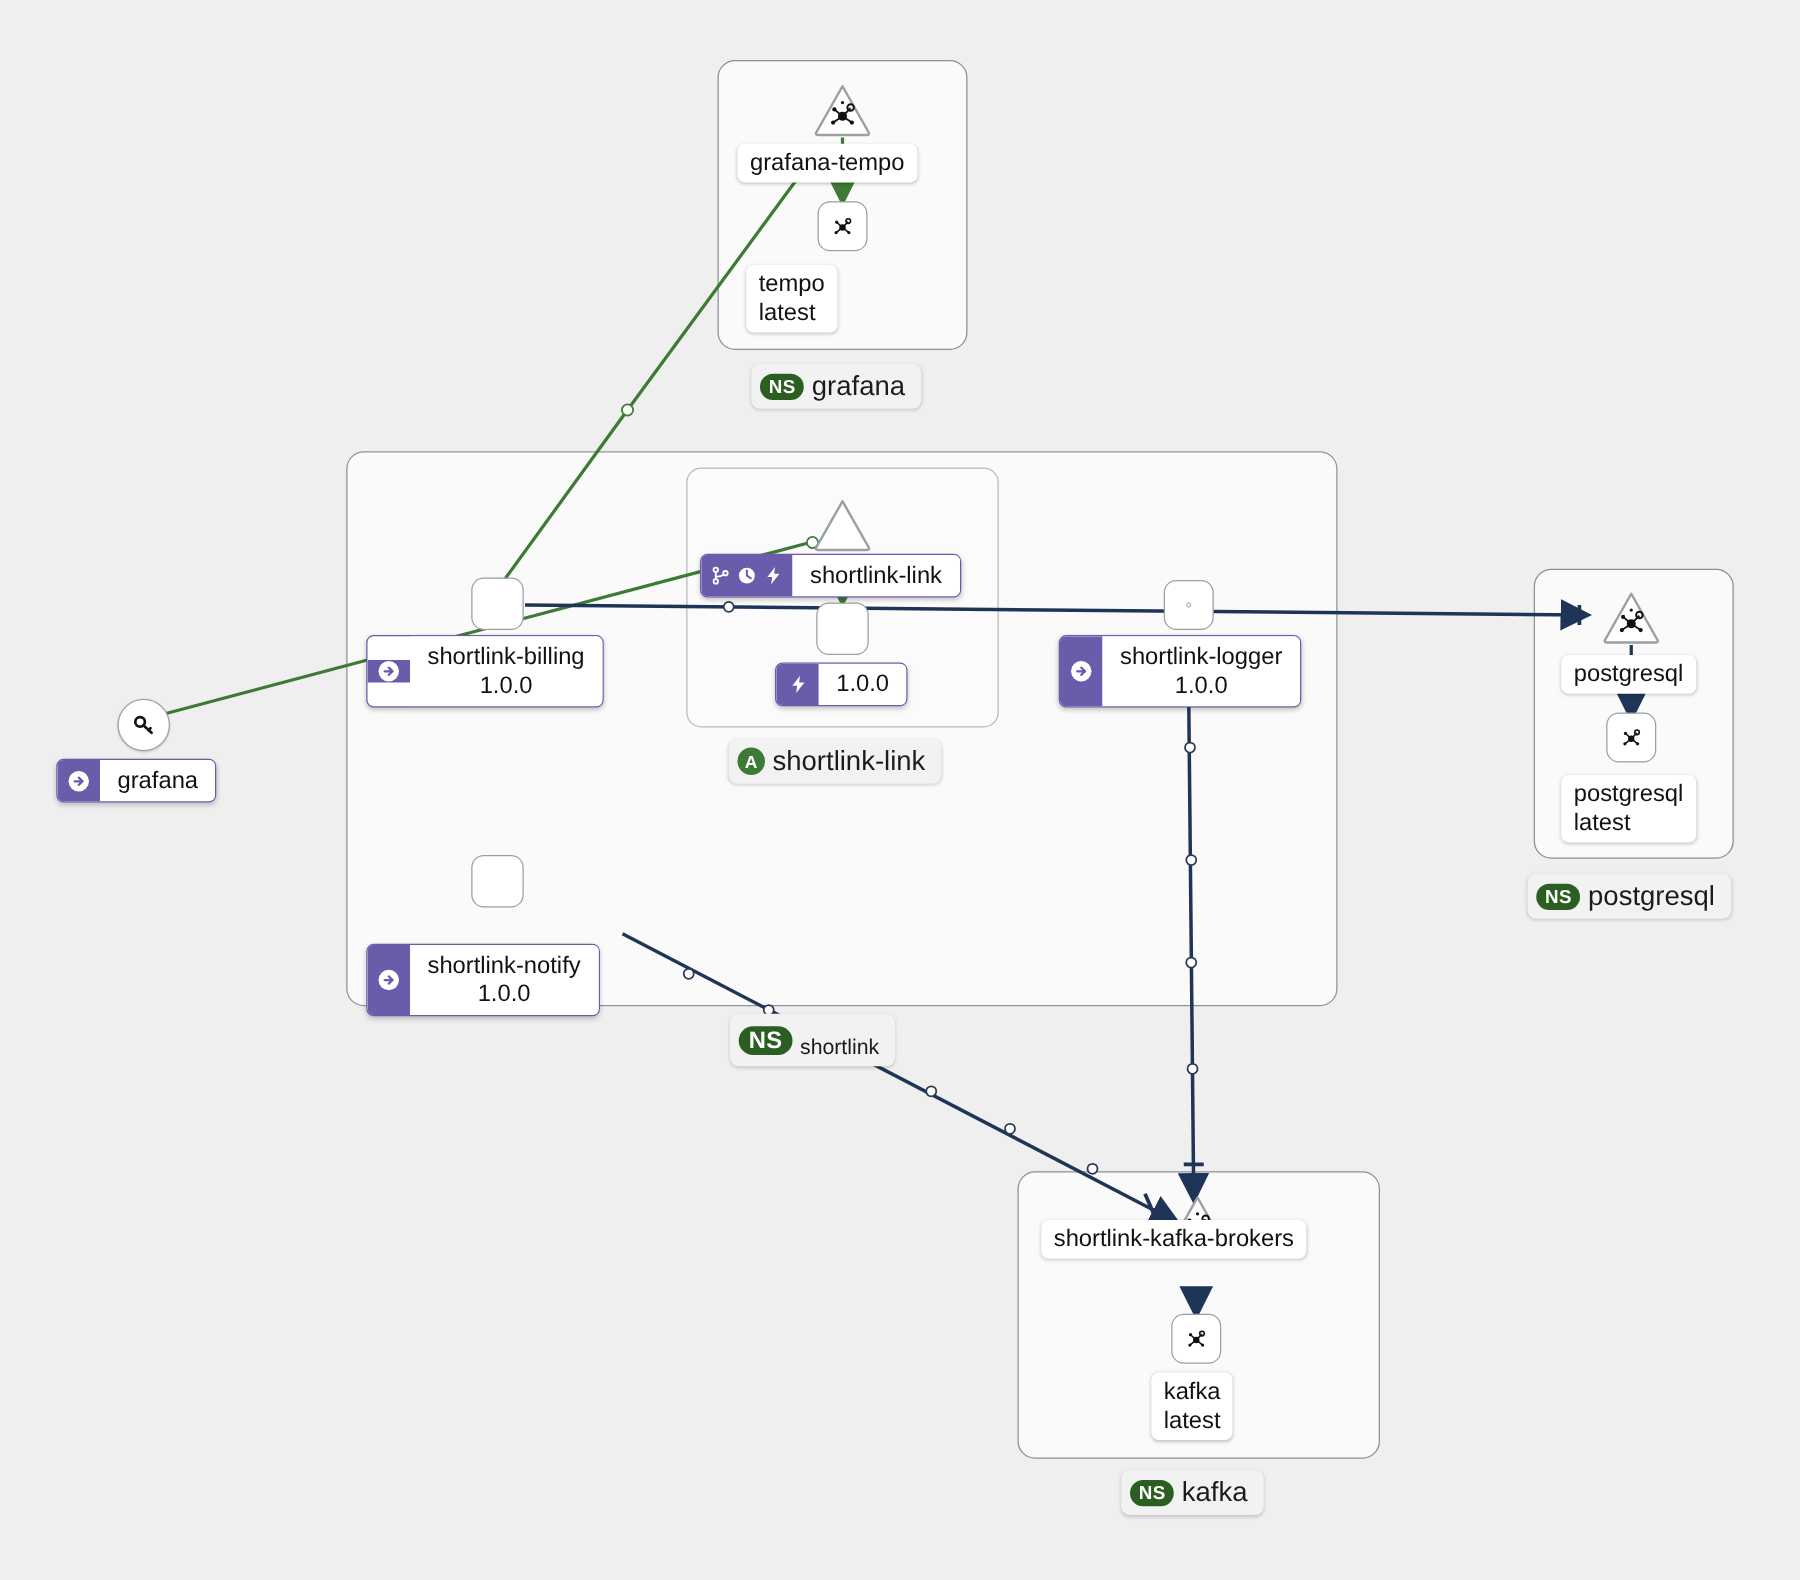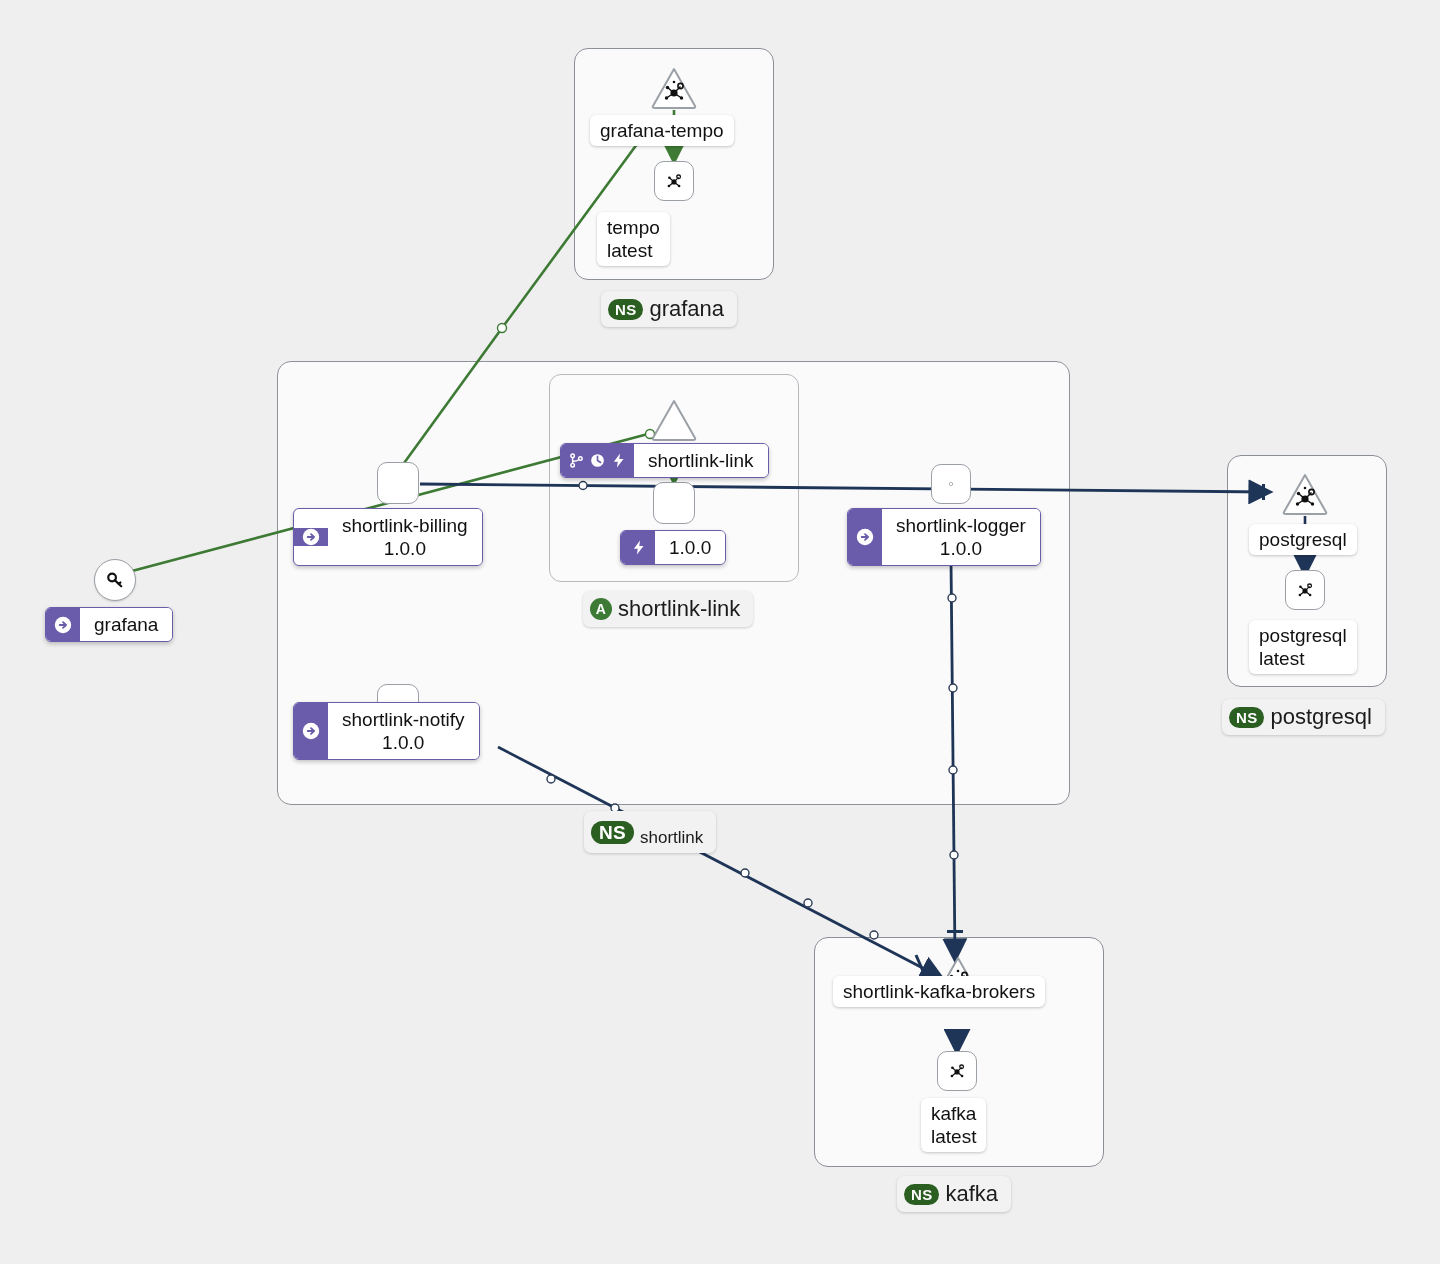--- a/index.html
+++ b/index.html
@@ -387,21 +387,21 @@
         <path d="M7,11 h7 M11,7.5 l3.8,3.5 L11,14.5" stroke="#6b5bab" stroke-width="2.2" fill="none" stroke-linecap="round" stroke-linejoin="round"></path>
       </svg>
     </div>
     <div class="svc-body">
       <span>shortlink-logger</span>
       <span class="ver">1.0.0</span>
     </div>
   </div>
 
   <div class="glyph-sq empty" style="left:377px; top:684px;"></div>
-  <div class="svc" style="left:293px; top:702px;">
+  <div class="svc" style="left:293px; top:755px;">
     <div class="svc-accent">
       <svg viewBox="0 0 22 22" width="18" height="18">
         <circle cx="11" cy="11" r="10" fill="#ffffff"></circle>
         <path d="M7,11 h7 M11,7.5 l3.8,3.5 L11,14.5" stroke="#6b5bab" stroke-width="2.2" fill="none" stroke-linecap="round" stroke-linejoin="round"></path>
       </svg>
     </div>
     <div class="svc-body">
       <span>shortlink-notify</span>
       <span class="ver">1.0.0</span>
     </div>

